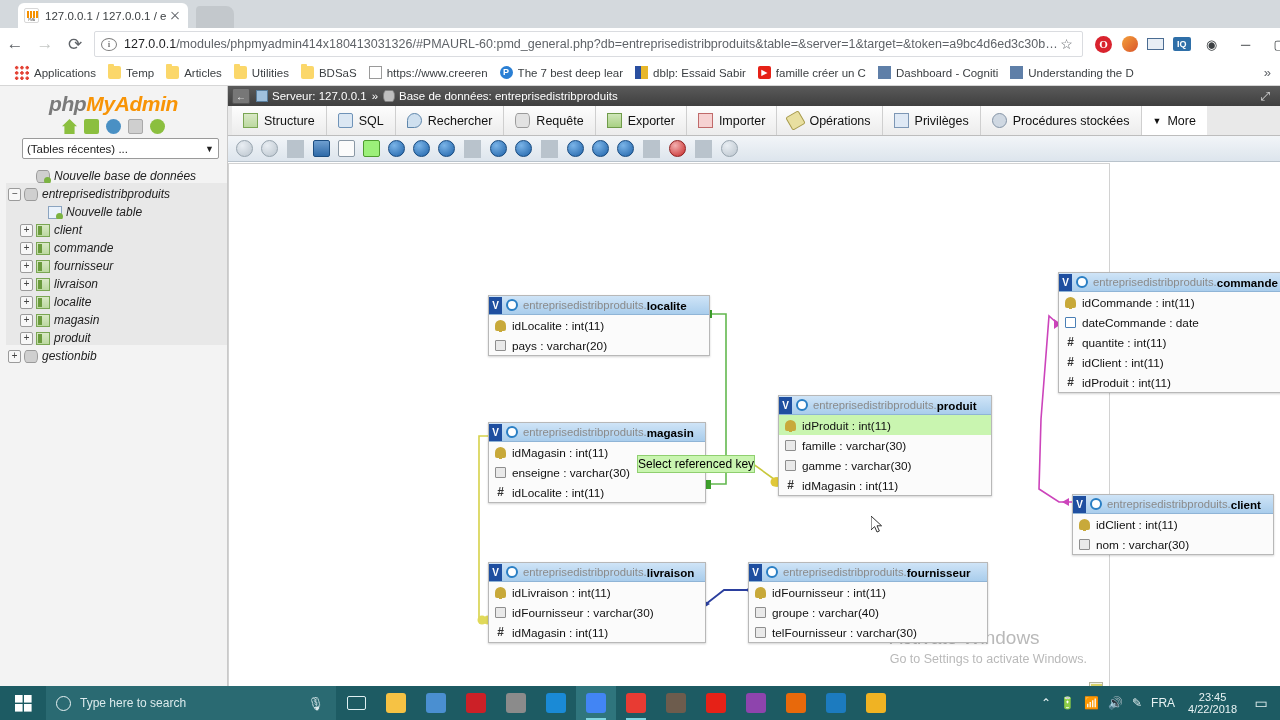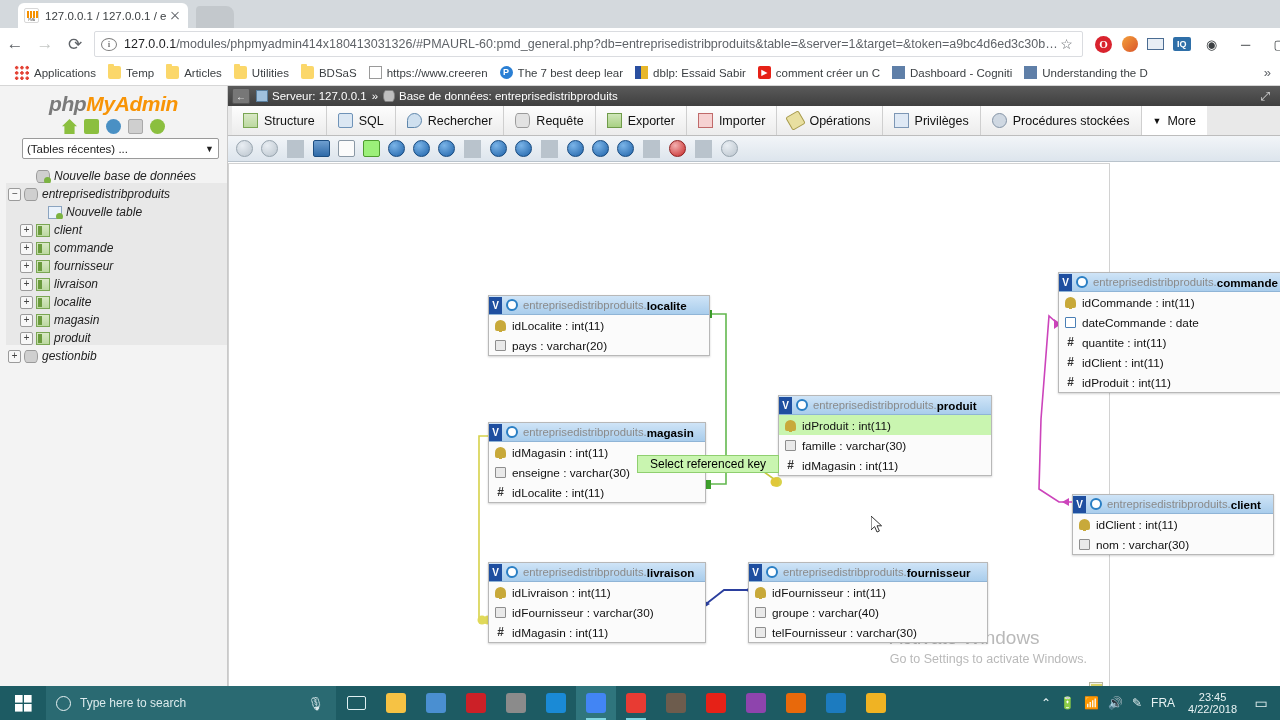--- a/index.html
+++ b/index.html
@@ -231,21 +231,21 @@
   .trow.hl { background:#c9f5b0; }
   .rk { width:11px;height:11px;flex:0 0 11px;margin-right:6px;position:relative; }
   .rk.pk { background:#c8a93a; border-radius:50% 50% 2px 2px; }
   .rk.pk::after{content:"";position:absolute;left:4px;top:6px;width:3px;height:6px;background:#c8a93a;}
   .rk.txt{ background:#e9e9e9;border:1px solid #8e8e8e;border-radius:1px; }
   .rk.date{ background:#fff;border:1px solid #4a7fb5;border-radius:1px; }
   .rk.num{ background:transparent; color:#333; font-size:12px; line-height:11px; text-align:center; font-weight:bold;}
 
   .tooltip {
     position:absolute; background:#c9f5b0; border:1px solid #8fcf6f;
-    color:#000; font-size:12px; padding:1px 12px; white-space:nowrap;
+    color:#000; font-size:12px; padding:1px 0; white-space:nowrap;
     z-index:40;
   }
   .cursor {
     position:absolute; width:12px; height:18px; z-index:45; pointer-events:none;
   }
 
   svg.links { position:absolute; left:0; top:0; width:882px; height:540px; overflow:visible; z-index:1;}
   .tbox { z-index:5; }
 
   .watermark {
@@ -363,21 +363,21 @@
       <div class="bm">
         <div class="bm-ico" style="background:#2a7fd4;border-radius:50%;color:#fff;font-size:9px;text-align:center;line-height:13px;font-weight:bold">P</div>
         <div class="bm-label">The 7 best deep lear</div>
       </div>
       <div class="bm">
         <div class="bm-ico" style="background:linear-gradient(90deg,#2a4fa0 50%,#e8b72a 50%)"></div>
         <div class="bm-label">dblp: Essaid Sabir</div>
       </div>
       <div class="bm">
         <div class="bm-ico" style="background:#e62117;border-radius:2px;color:#fff;font-size:8px;text-align:center;line-height:13px">▶</div>
-        <div class="bm-label">comment créer un C</div>
+        <div class="bm-label">famille créer un C</div>
       </div>
       <div class="bm">
         <div class="bm-ico" style="background:#5f7fa8"></div>
         <div class="bm-label">Dashboard - Cogniti</div>
       </div>
       <div class="bm">
         <div class="bm-ico" style="background:#5f7fa8"></div>
         <div class="bm-label">Understanding the D</div>
       </div>
       <div class="bm-chev">»</div>
@@ -609,20 +609,24 @@
                 </div>
                 <div class="trow hl">
                   <span class="rk pk"></span>
                   <span>idProduit : int(11)</span>
                 </div>
                 <div class="trow">
                   <span class="rk txt"></span>
                   <span>famille : varchar(30)</span>
                 </div>
                 <div class="trow">
+                  <span class="rk txt"></span>
+                  <span>gamme : varchar(30)</span>
+                </div>
+                <div class="trow">
                   <span class="rk num">#</span>
                   <span>idMagasin : int(11)</span>
                 </div>
               </div>
               <div class="tbox" style="left: 829px; top: 108px; width: 234px;">
                 <div class="tbox-head">
                   <span class="th-v">V</span>
                   <span class="th-gear"></span>
                   <span class="th-db">entreprisedistribproduits.</span>
                   <span class="th-tbl">commande</span>

